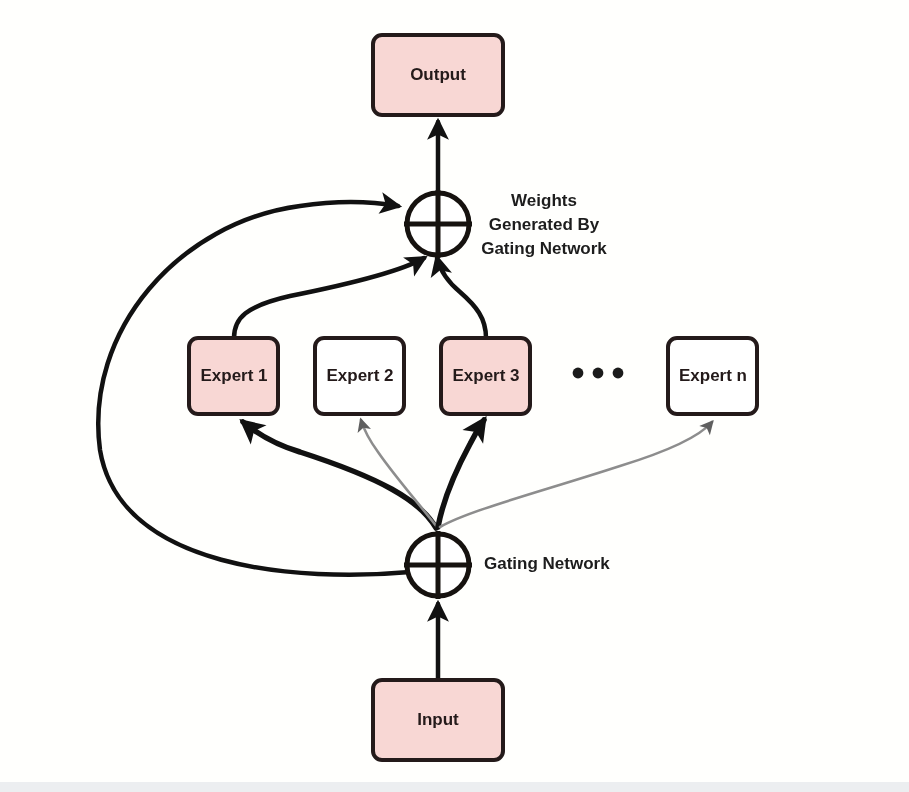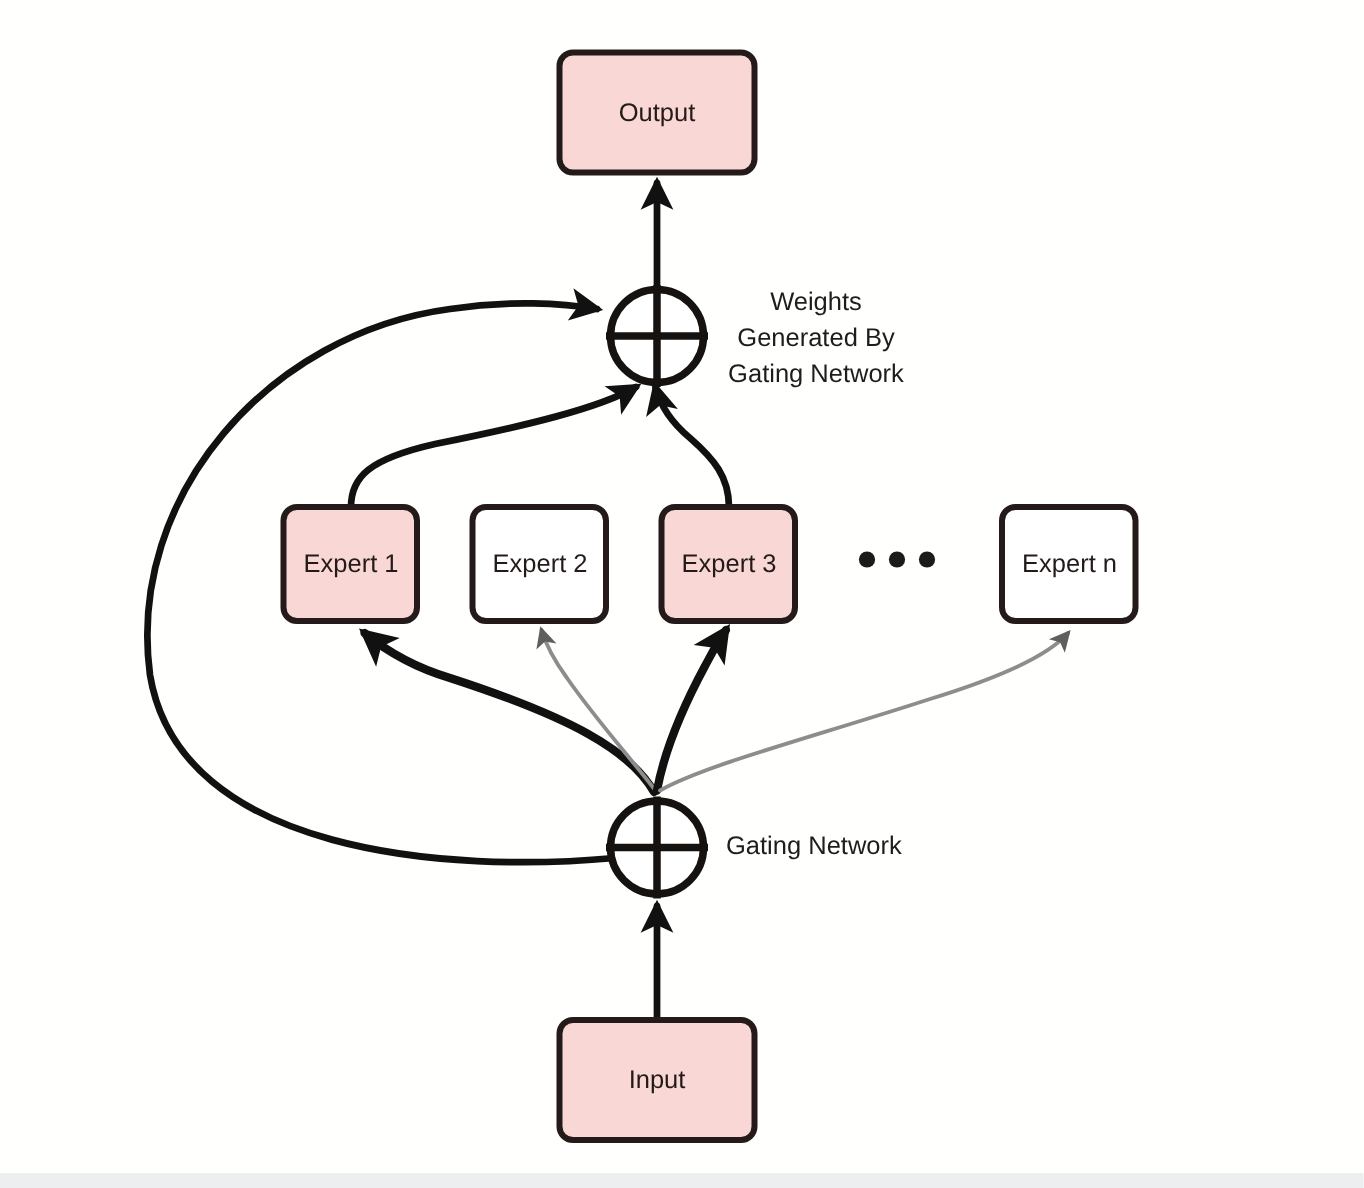--- a/index.html
+++ b/index.html
@@ -90,21 +90,21 @@
     fill: none;
     stroke: #8d8d8d;
     stroke-width: 2.6;
     stroke-linecap: round;
   }
   .dot { fill: #1b1b1b; }
 </style>
 </head>
 <body>
 
-<div id="diagram-root" style="background: rgb(255, 255, 253);">
+<div id="diagram-root" style="background: rgb(255, 255, 253); font-weight: bold;">
 
   <svg id="diagram-svg" viewBox="0 0 909 782" xmlns="http://www.w3.org/2000/svg">
 
     <defs>
       <marker id="arrow-strong" viewBox="0 0 12 12" refX="9" refY="6" markerWidth="5.2" markerHeight="5.2" orient="auto-start-reverse">
         <path d="M 0.5 0.8 L 11 6 L 0.5 11.2 L 3 6 Z" fill="#111111"></path>
       </marker>
       <marker id="arrow-medium" viewBox="0 0 12 12" refX="9" refY="6" markerWidth="5.6" markerHeight="5.6" orient="auto-start-reverse">
         <path d="M 0.5 0.8 L 11 6 L 0.5 11.2 L 3 6 Z" fill="#111111"></path>
       </marker>

